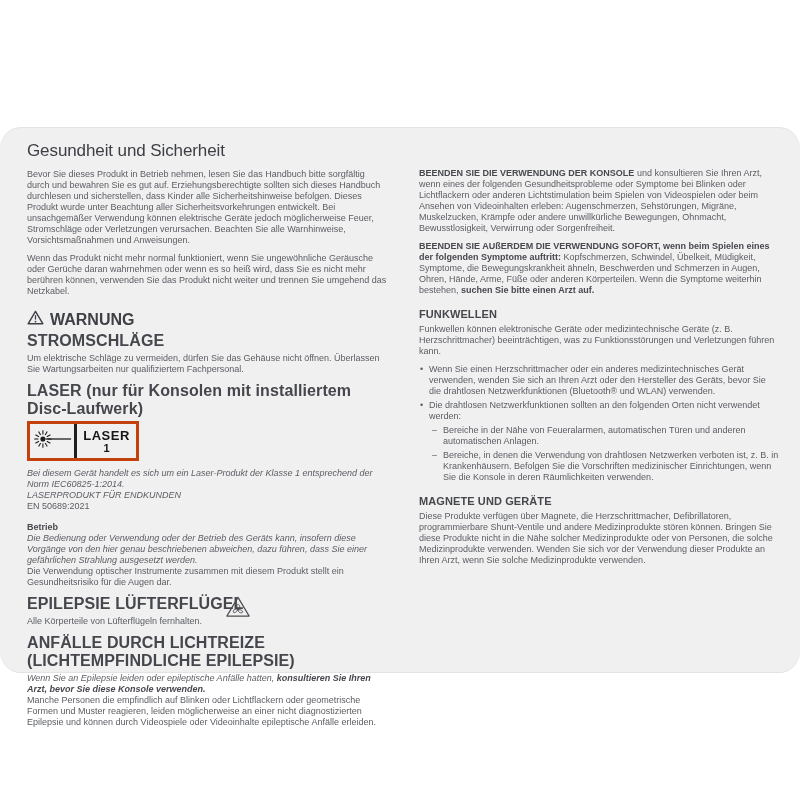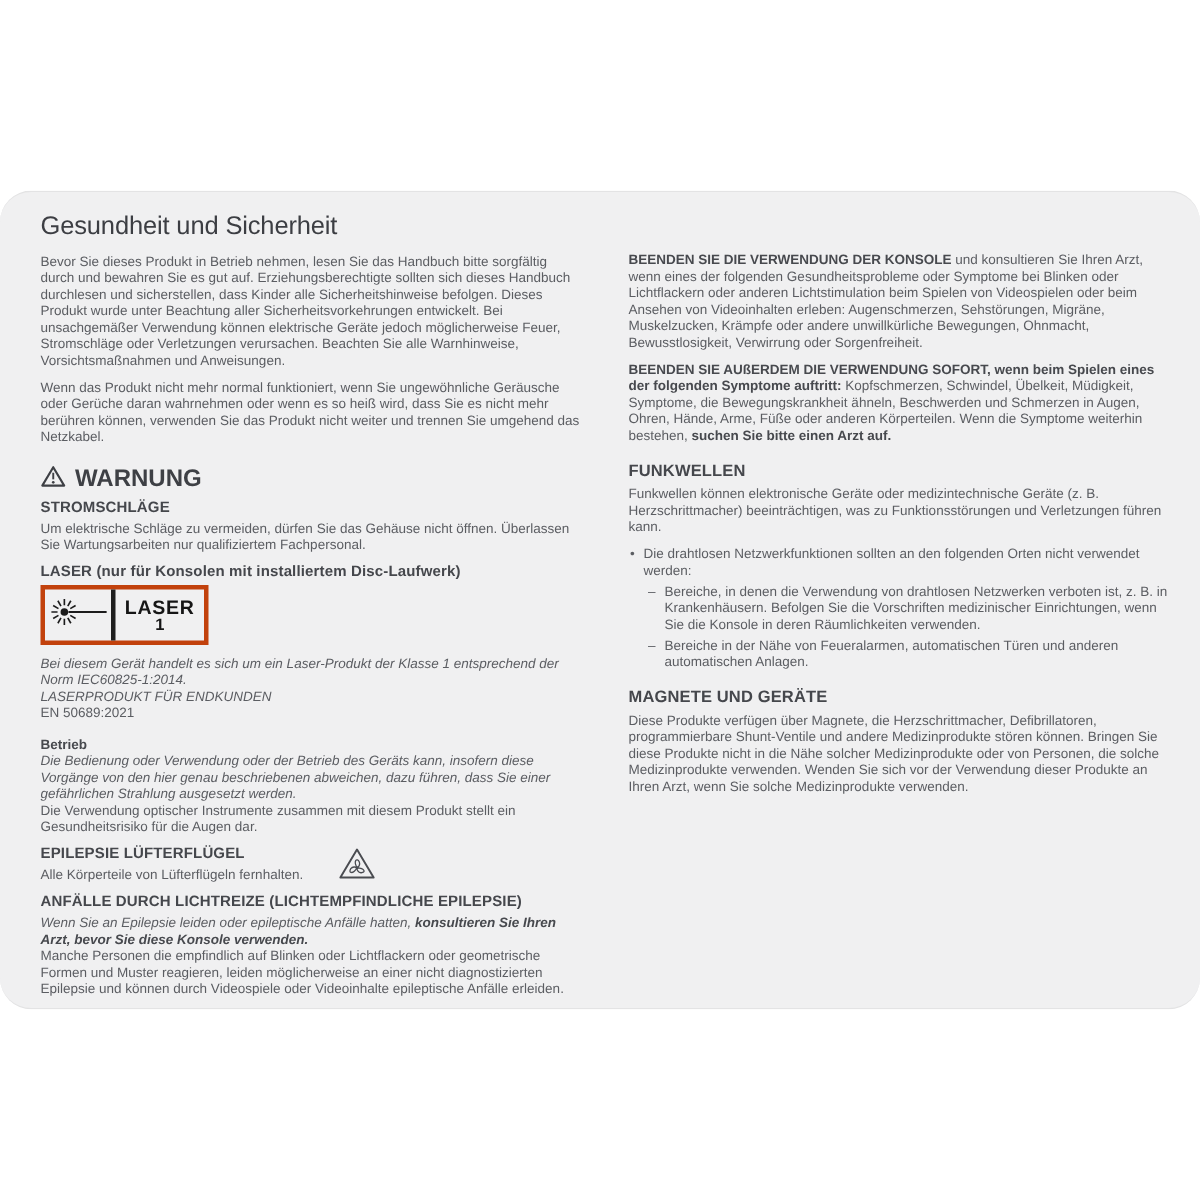--- a/index.html
+++ b/index.html
@@ -46,21 +46,21 @@
 
   .warn-row {
     display: flex; align-items: center; gap: 6px;
     margin: 13px 0 3px 0;
   }
   .warn-row .warn-label {
     font-size: 16px; font-weight: 600; color: #3e4045;
   }
   h3.sec {
     margin: 0 0 3px 0;
-    font-size: 10px;
+    font-size: 16px;
     font-weight: 700;
     color: #45474c;
     letter-spacing: 0.1px;
   }
   h3.sec-lg { font-size: 11px; margin: 12px 0 4px 0; }
   .mt { margin-top: 12px; }
   h4.vorsicht {
     margin: 10px 0 1px 0;
     font-size: 9px; font-weight: 700; color: #47494e;
   }
@@ -183,24 +183,25 @@
 
     <div class="col-right">
       <p><span class="b">BEENDEN SIE DIE VERWENDUNG DER KONSOLE</span><span> und konsultieren Sie Ihren Arzt, wenn eines der folgenden Gesundheitsprobleme oder Symptome bei Blinken oder Lichtflackern oder anderen Lichtstimulation beim Spielen von Videospielen oder beim Ansehen von Videoinhalten erleben: Augenschmerzen, Sehstörungen, Migräne, Muskelzucken, Krämpfe oder andere unwillkürliche Bewegungen, Ohnmacht, Bewusstlosigkeit, Verwirrung oder Sorgenfreiheit.</span></p>
 
       <p><span class="b">BEENDEN SIE AUßERDEM DIE VERWENDUNG SOFORT, wenn beim Spielen eines der folgenden Symptome auftritt:</span><span> Kopfschmerzen, Schwindel, Übelkeit, Müdigkeit, Symptome, die Bewegungskrankheit ähneln, Beschwerden und Schmerzen in Augen, Ohren, Hände, Arme, Füße oder anderen Körperteilen. Wenn die Symptome weiterhin bestehen, </span><span class="b">suchen Sie bitte einen Arzt auf.</span></p>
 
       <h3 class="sec sec-lg">FUNKWELLEN</h3>
       <p>Funkwellen können elektronische Geräte oder medizintechnische Geräte (z. B. Herzschrittmacher) beeinträchtigen, was zu Funktionsstörungen und Verletzungen führen kann.</p>
 
       <ul class="bullets">
+        <li><span>Wenn Sie einen Herzschrittmacher oder ein anderes medizintechnisches Gerät verwenden, wenden Sie sich an Ihren Arzt oder den Hersteller des Geräts, bevor Sie die drahtlosen Netzwerkfunktionen (Bluetooth® und WLAN) verwenden.</span></li>
         <li><span>Die drahtlosen Netzwerkfunktionen sollten an den folgenden Orten nicht verwendet werden:</span>
           <ul class="dashes">
+            <li><span>Bereiche in der Nähe von Feueralarmen, automatischen Türen und anderen automatischen Anlagen.</span></li>
             <li><span>Bereiche, in denen die Verwendung von drahtlosen Netzwerken verboten ist, z. B. in Krankenhäusern. Befolgen Sie die Vorschriften medizinischer Einrichtungen, wenn Sie die Konsole in deren Räumlichkeiten verwenden.</span></li>
-            <li><span>Bereiche in der Nähe von Feueralarmen, automatischen Türen und anderen automatischen Anlagen.</span></li>
           </ul>
         </li>
       </ul>
 
       <h3 class="sec sec-lg">MAGNETE UND GERÄTE</h3>
       <p>Diese Produkte verfügen über Magnete, die Herzschrittmacher, Defibrillatoren, programmierbare Shunt-Ventile und andere Medizinprodukte stören können. Bringen Sie diese Produkte nicht in die Nähe solcher Medizinprodukte oder von Personen, die solche Medizinprodukte verwenden. Wenden Sie sich vor der Verwendung dieser Produkte an Ihren Arzt, wenn Sie solche Medizinprodukte verwenden.</p>
     </div>
 
   </div>
 </div>

